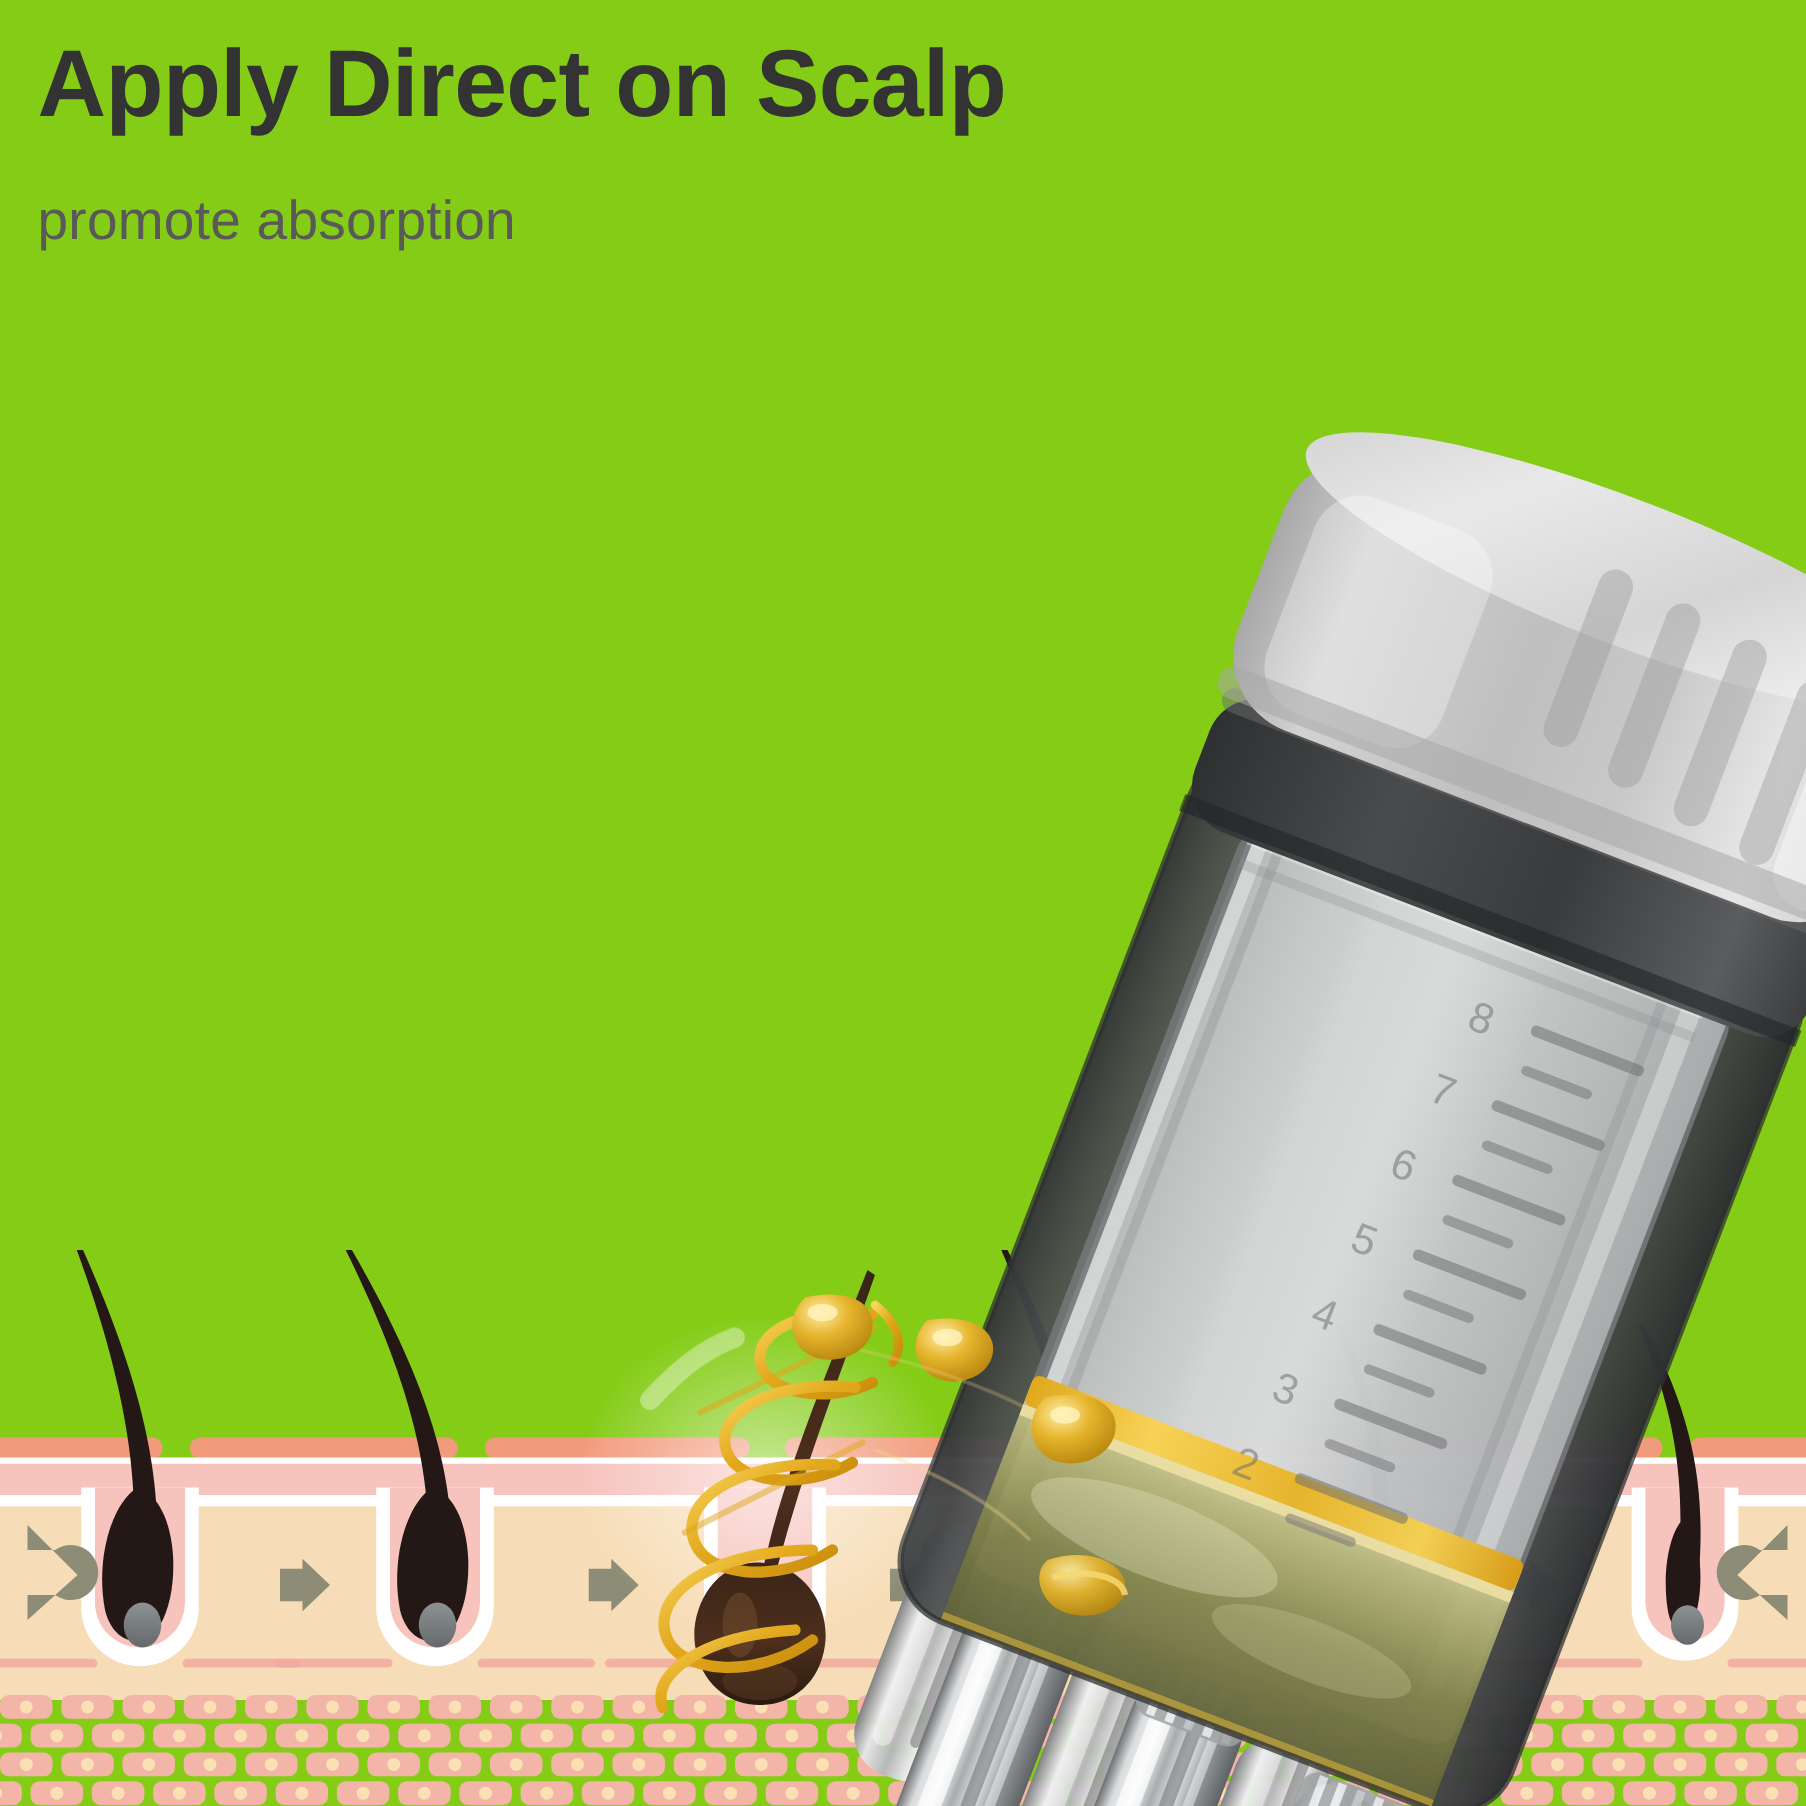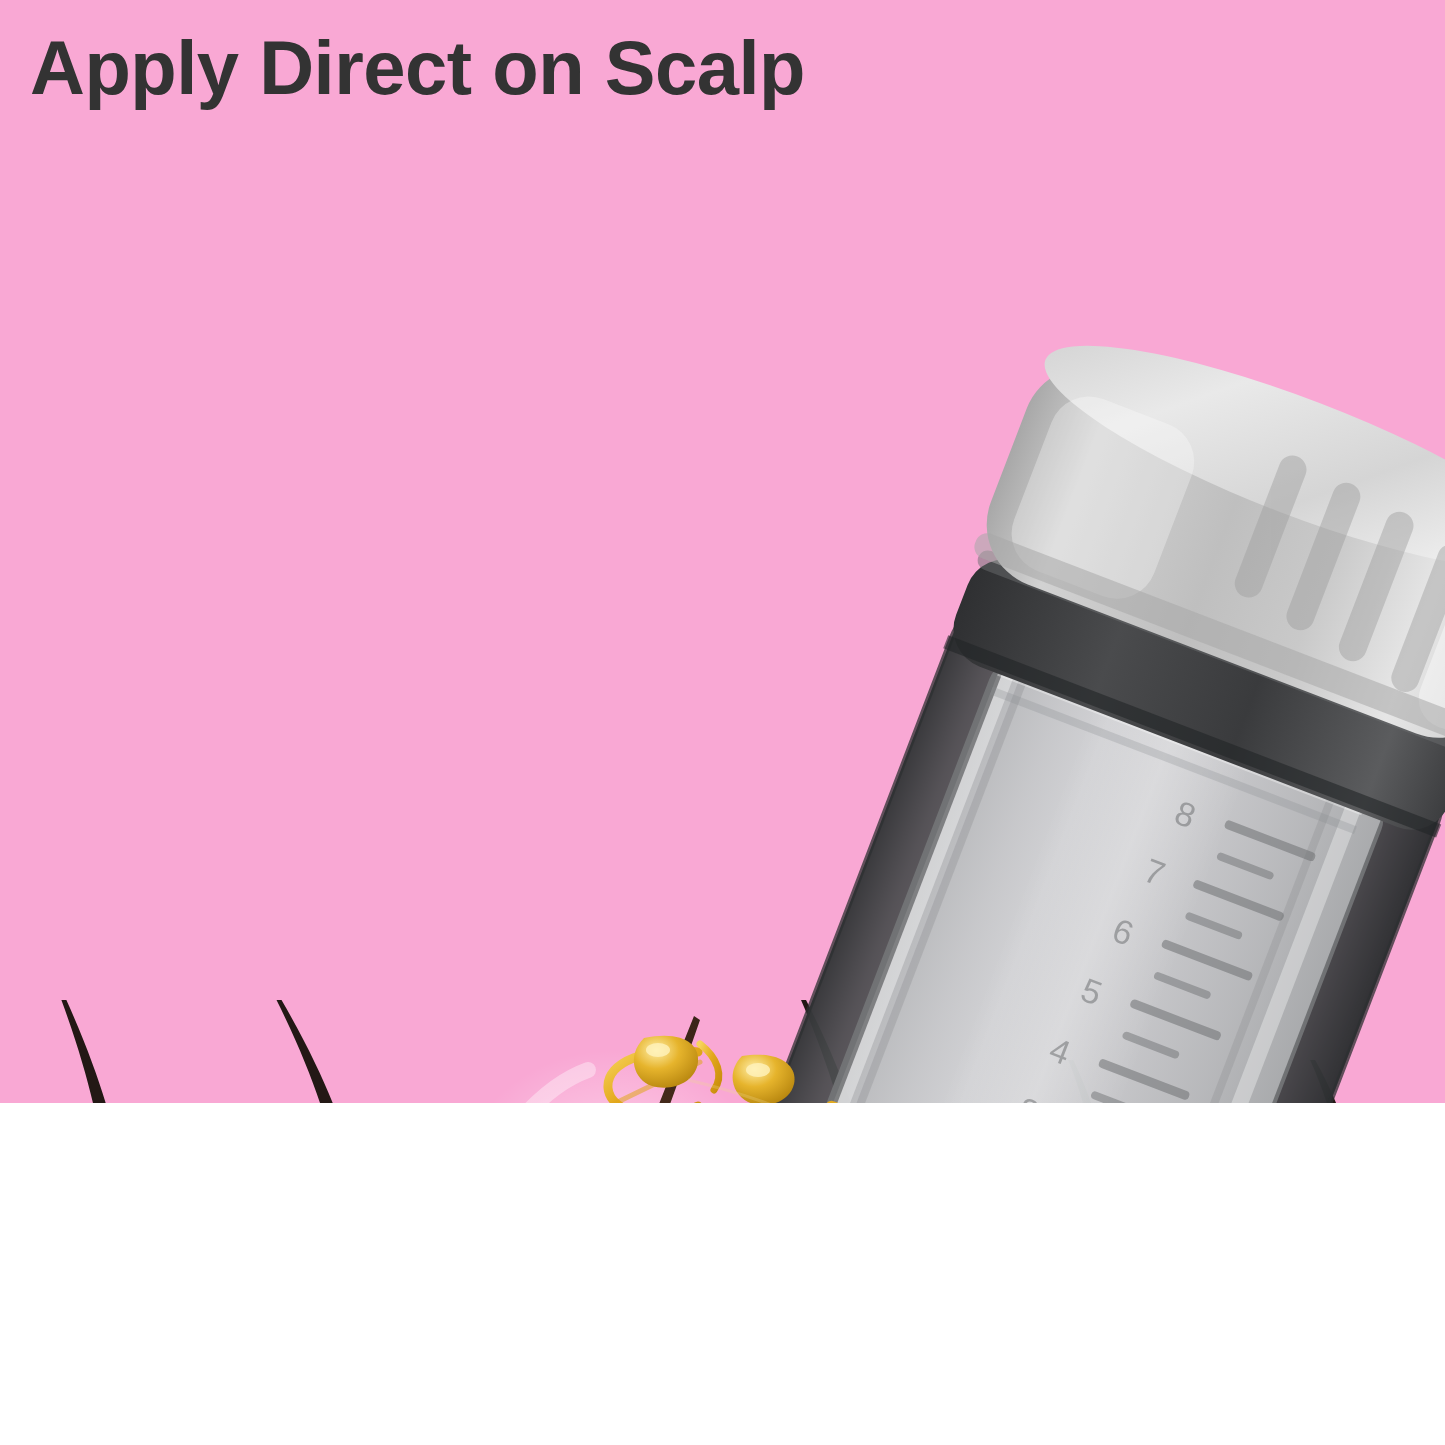--- a/index.html
+++ b/index.html
@@ -4,21 +4,21 @@
 <title>Apply Direct on Scalp</title>
 <style>
   * { margin:0; padding:0; box-sizing:border-box; }
   html,body { width:1445px; height:1445px; }
   body {
     background:#ffffff;
     font-family:"Liberation Sans", sans-serif;
     overflow:hidden;
     position:relative;
   }
-  #stage { position:absolute; inset:0; width:1445px; height:1103px; overflow:hidden; background:#f9a8d4; }
+  #stage { position:absolute; inset:0; width:1445px; height:1445px; overflow:hidden; background:#84cc16; }
 
   
   .headline-block { position:absolute; left:30px; top:28px; width:930px; z-index:40; }
   .headline {
     font-size:76px;
     font-weight:700;
     color:#333333;
     letter-spacing:-0.5px;
     line-height:1.05;
     white-space:nowrap;
@@ -39,20 +39,21 @@
   #oil-figure  { position:absolute; left:0; top:0; width:1445px; height:1445px; z-index:35; pointer-events:none; }
 </style>
 </head>
 <body>
 
 <div id="stage">
 
   <div class="headline-block">
     <div class="headline">Apply Direct on Scalp</div>
     <div class="subline">
+      <div>promote absorption</div>
     </div>
   </div>
 
   <svg id="skin-figure" viewBox="0 0 1445 1445">
     <defs>
 
       <linearGradient id="bulbGrad" x1="0" y1="0" x2="0" y2="1">
         <stop offset="0%" stop-color="#8c9294"></stop>
         <stop offset="100%" stop-color="#64696b"></stop>
       </linearGradient>

